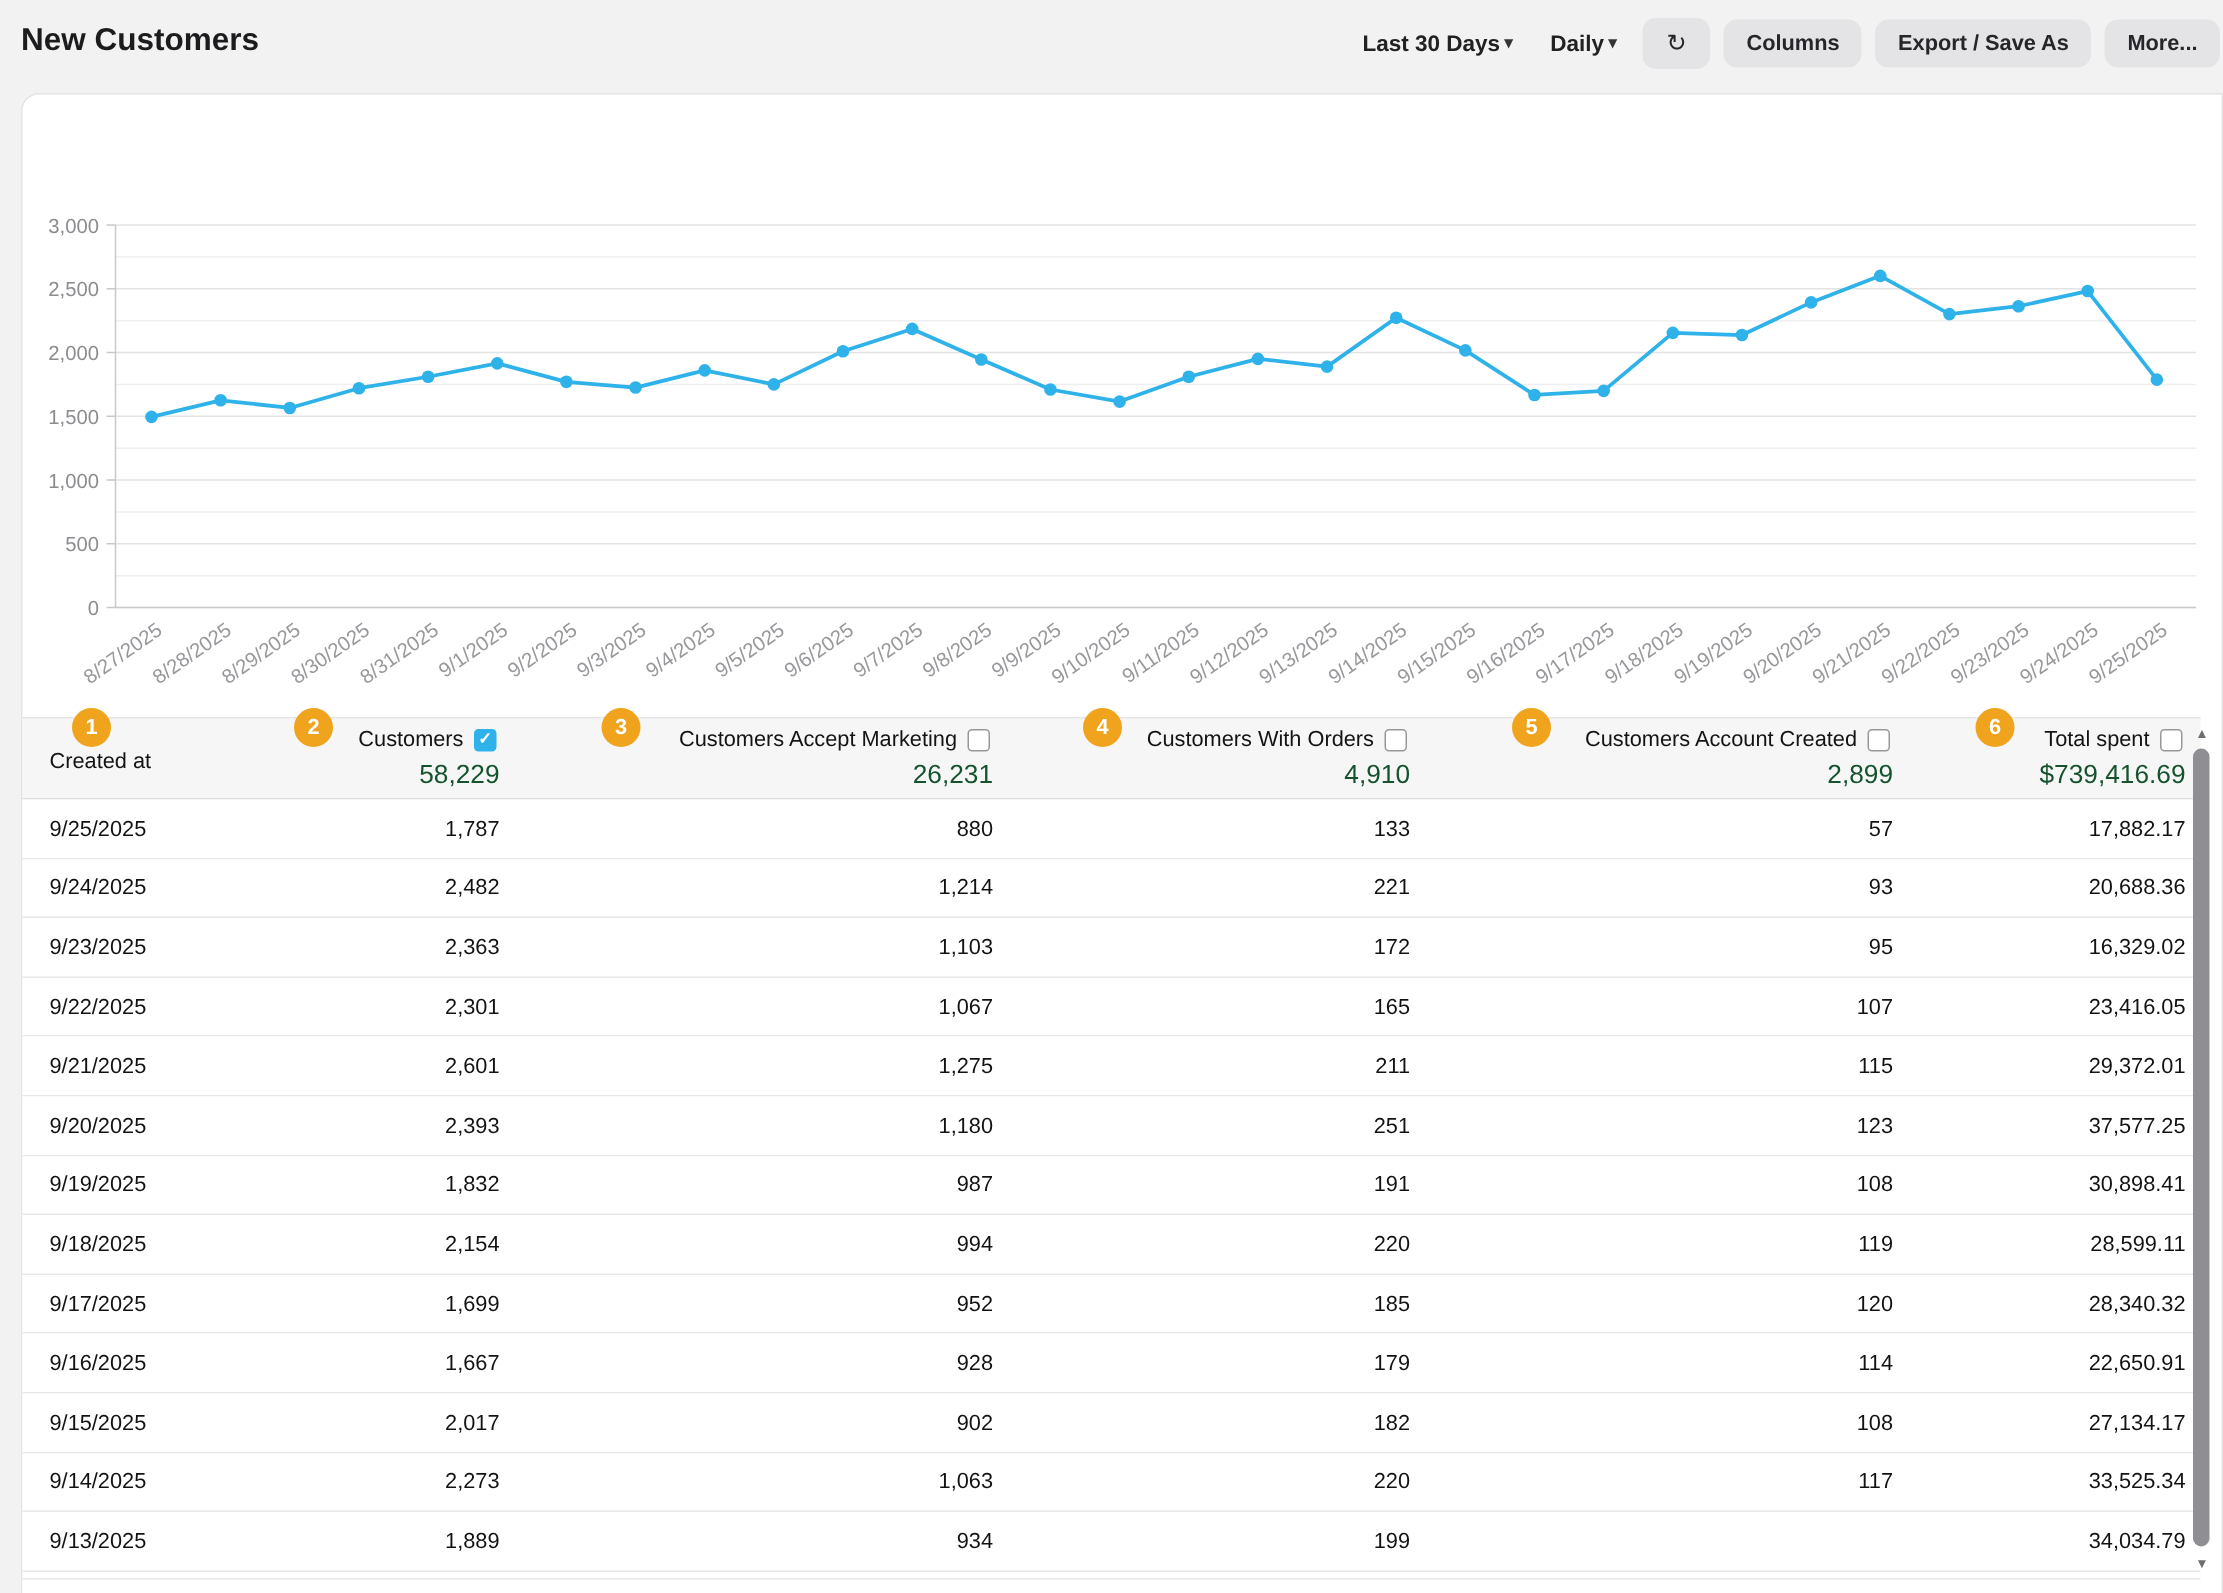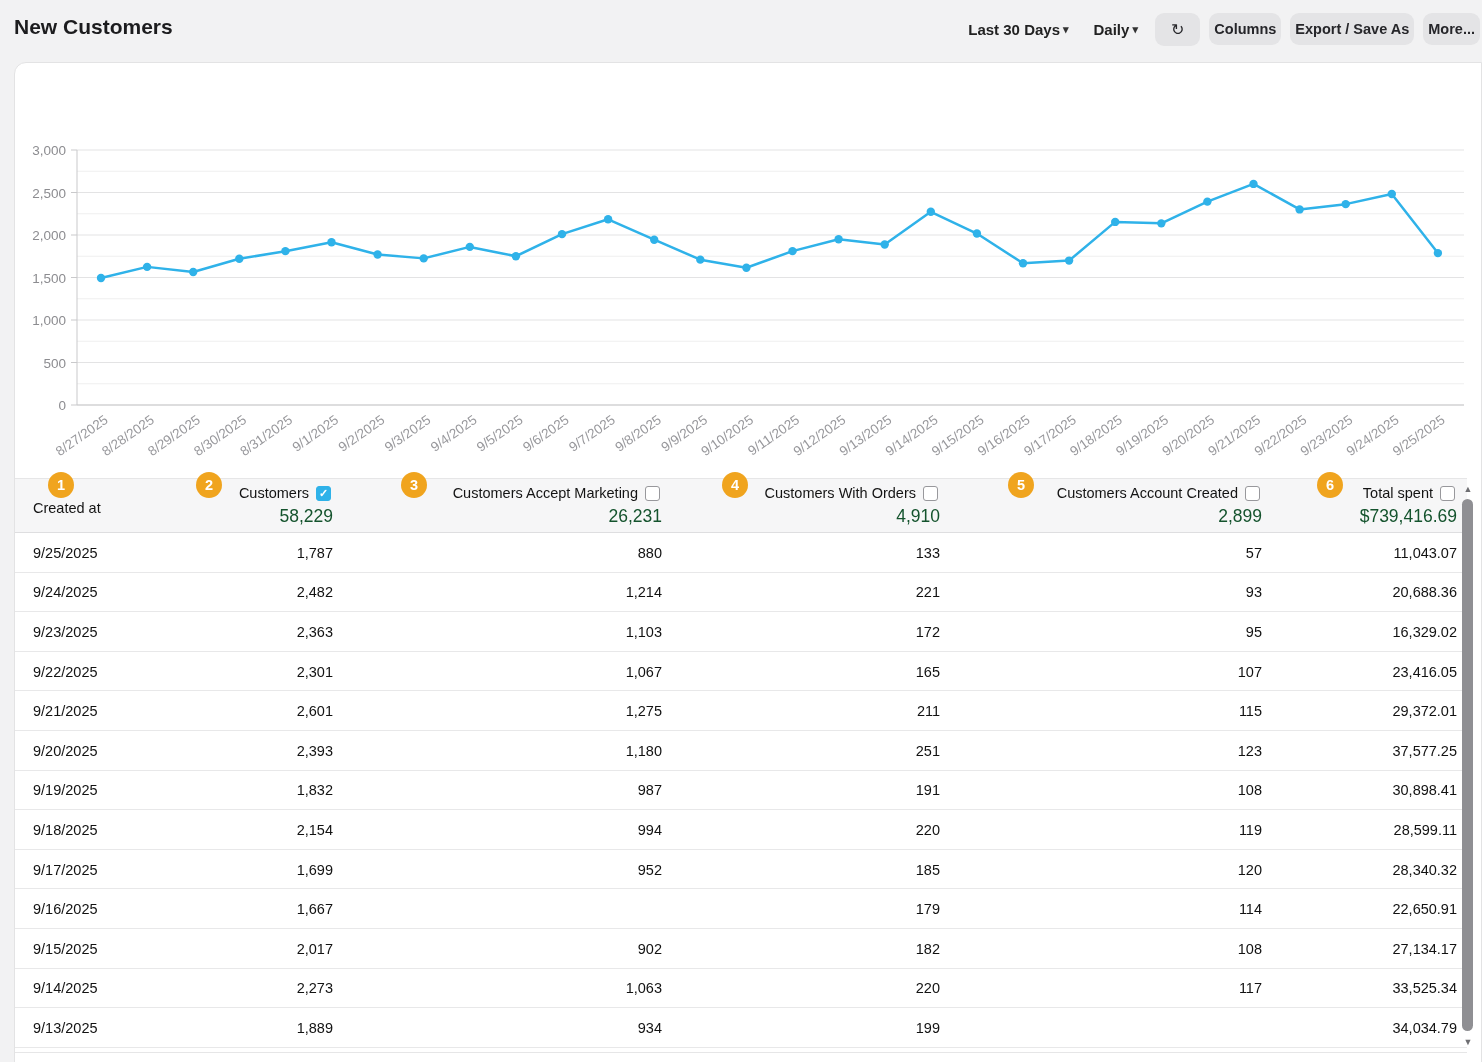--- a/index.html
+++ b/index.html
@@ -5,21 +5,21 @@
   * { margin:0; padding:0; box-sizing:border-box; }
   html,body { width:1482px; height:1062px; }
   body { font-family:"Liberation Sans", sans-serif; background:#f2f2f3; overflow:hidden; }
   #page { position:relative; width:1482px; height:1062px; }
 
   
   .page-title { position:absolute; left:14px; top:15px; font-size:21px; font-weight:700; color:#1c1c1e; }
   .toolbar { position:absolute; right:2px; top:11px; height:36px; display:flex; align-items:center; gap:9px; }
   .tb-dropdown { display:flex; align-items:center; gap:3px; font-size:15px; font-weight:600; color:#222; padding:6px 8px; cursor:pointer; }
   .caret { font-size:11px; color:#333; line-height:1; }
-  .tb-btn { background:#e4e4e6; border:none; border-radius:9px; padding:8px 5px; font-family:"Liberation Sans",sans-serif;
+  .tb-btn { background:#e4e4e6; border:none; border-radius:9px; padding:8px 15px; font-family:"Liberation Sans",sans-serif;
             font-size:14.5px; font-weight:600; color:#26262a; cursor:pointer; white-space:nowrap; }
   .tb-btn.icon-btn { padding:7px 16px; font-size:16px; font-weight:400; }
 
   
   .card { position:absolute; left:14px; top:62px; width:1468px; height:1005px; background:#ffffff;
           border:1px solid #e3e3e4; border-radius:12px 0 0 0; }
 
   
   .filter-input { position:absolute; left:28px; top:78px; width:324px; height:33px; border:1px solid #9d9da1;
                   border-radius:8px; padding:0 14px; font-family:"Liberation Sans",sans-serif; font-size:14.5px; color:#333; background:#fff; }
@@ -211,21 +211,21 @@
       <div class="badge" style="left: 1008px; top: 472px;">5</div>
       <div class="badge" style="left: 1317px; top: 472px;">6</div>
     </div>
   <div class="tbody" id="tbody">
       <div class="trow" style="top: 0px;">
         <div class="cell" style="left: 18px; width: 160px;">9/25/2025</div>
         <div class="cell num" style="right: 1134px; width: 200px;">1,787</div>
         <div class="cell num" style="right: 805px; width: 200px;">880</div>
         <div class="cell num" style="right: 527px; width: 200px;">133</div>
         <div class="cell num" style="right: 205px; width: 200px;">57</div>
-        <div class="cell num" style="right: 10px; width: 200px;">11,043.07</div>
+        <div class="cell num" style="right: 10px; width: 200px;">17,882.17</div>
       </div>
       <div class="trow" style="top: 39.6px;">
         <div class="cell" style="left: 18px; width: 160px;">9/24/2025</div>
         <div class="cell num" style="right: 1134px; width: 200px;">2,482</div>
         <div class="cell num" style="right: 805px; width: 200px;">1,214</div>
         <div class="cell num" style="right: 527px; width: 200px;">221</div>
         <div class="cell num" style="right: 205px; width: 200px;">93</div>
         <div class="cell num" style="right: 10px; width: 200px;">20,688.36</div>
       </div>
       <div class="trow" style="top: 79.2px;">
@@ -280,20 +280,21 @@
         <div class="cell" style="left: 18px; width: 160px;">9/17/2025</div>
         <div class="cell num" style="right: 1134px; width: 200px;">1,699</div>
         <div class="cell num" style="right: 805px; width: 200px;">952</div>
         <div class="cell num" style="right: 527px; width: 200px;">185</div>
         <div class="cell num" style="right: 205px; width: 200px;">120</div>
         <div class="cell num" style="right: 10px; width: 200px;">28,340.32</div>
       </div>
       <div class="trow" style="top: 356.4px;">
         <div class="cell" style="left: 18px; width: 160px;">9/16/2025</div>
         <div class="cell num" style="right: 1134px; width: 200px;">1,667</div>
+        <div class="cell num" style="right: 805px; width: 200px;">928</div>
         <div class="cell num" style="right: 527px; width: 200px;">179</div>
         <div class="cell num" style="right: 205px; width: 200px;">114</div>
         <div class="cell num" style="right: 10px; width: 200px;">22,650.91</div>
       </div>
       <div class="trow" style="top: 396px;">
         <div class="cell" style="left: 18px; width: 160px;">9/15/2025</div>
         <div class="cell num" style="right: 1134px; width: 200px;">2,017</div>
         <div class="cell num" style="right: 805px; width: 200px;">902</div>
         <div class="cell num" style="right: 527px; width: 200px;">182</div>
         <div class="cell num" style="right: 205px; width: 200px;">108</div>

